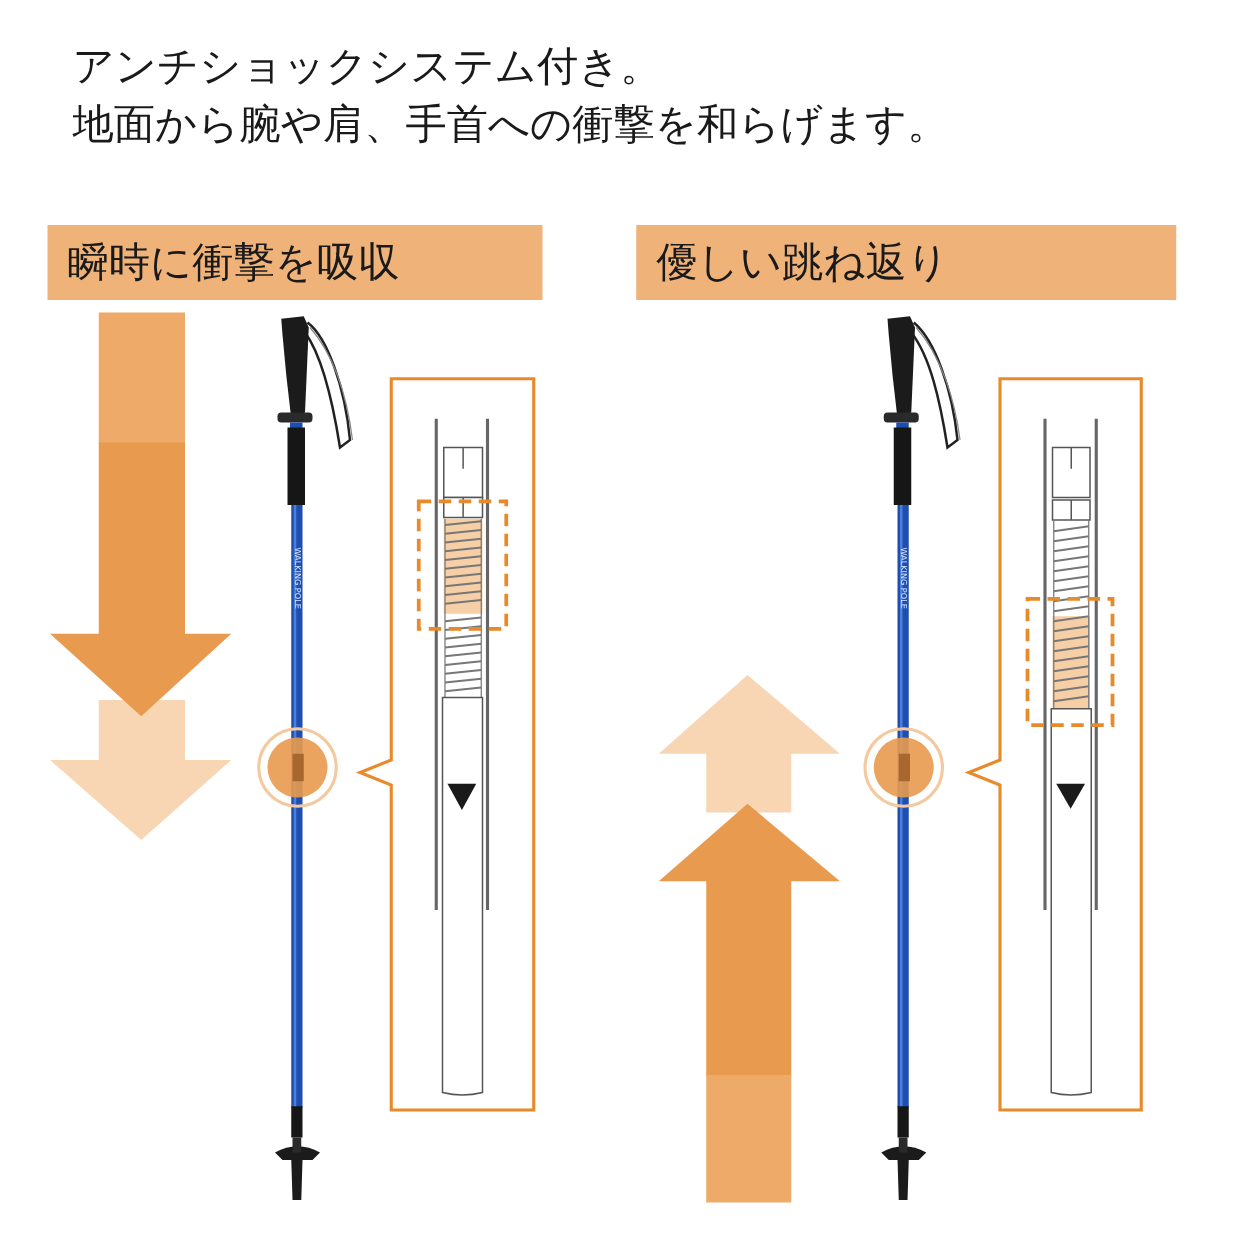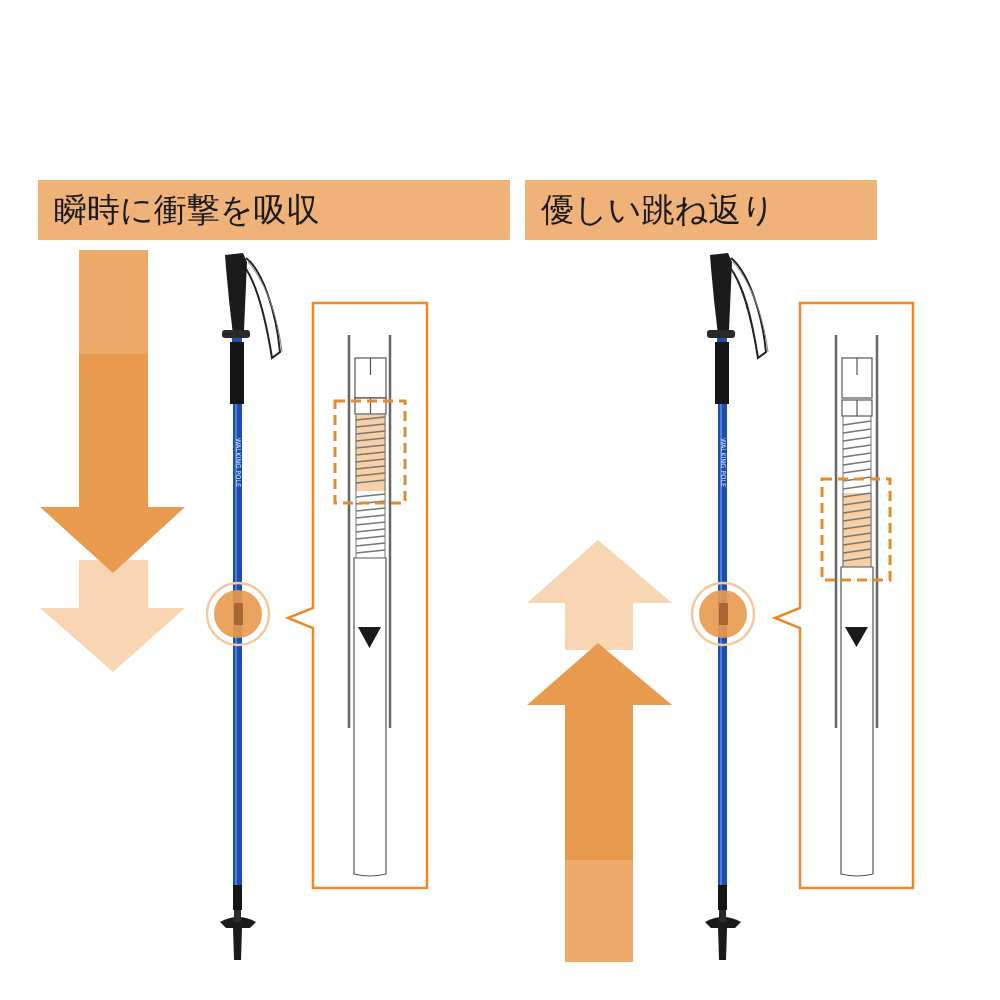--- a/index.html
+++ b/index.html
@@ -3,28 +3,30 @@
 <meta charset="utf-8">
 <style>
   html, body { margin:0; padding:0; background:#ffffff; }
   body { width:1000px; height:1000px; position:relative; overflow:hidden;
          font-family:"DejaVu Sans", "Liberation Sans", sans-serif; color:#1a1a1a; }
   .intro { position:absolute; left:58px; top:30px; font-size:33px; line-height:46px;
            letter-spacing:0px; font-weight:normal; }
   .intro div { white-space:nowrap; }
   .hdr { position:absolute; top:180px; height:60px; background:#EFB278;
          font-size:33px; line-height:60px; padding-left:16px; box-sizing:border-box; white-space:nowrap; }
-  #hdr-left { left:38px; width:472px; }
-  #hdr-right { left:525px; width:352px; }
+  #hdr-left { left:38px; width:396px; }
+  #hdr-right { left:509px; width:432px; }
   svg.layer { position:absolute; left:0; top:0; }
 </style>
 </head>
 <body>
 
 <div class="intro">
+  <div>アンチショックシステム付き。</div>
+  <div>地面から腕や肩、手首への衝撃を和らげます。</div>
 </div>
 
 <div class="hdr" id="hdr-left">瞬時に衝撃を吸収</div>
 <div class="hdr" id="hdr-right">優しい跳ね返り</div>
 
 <svg class="layer" width="1000" height="1000" viewBox="0 0 1000 1000">
   <defs>
     <g id="spring-coils">
       
     </g>

